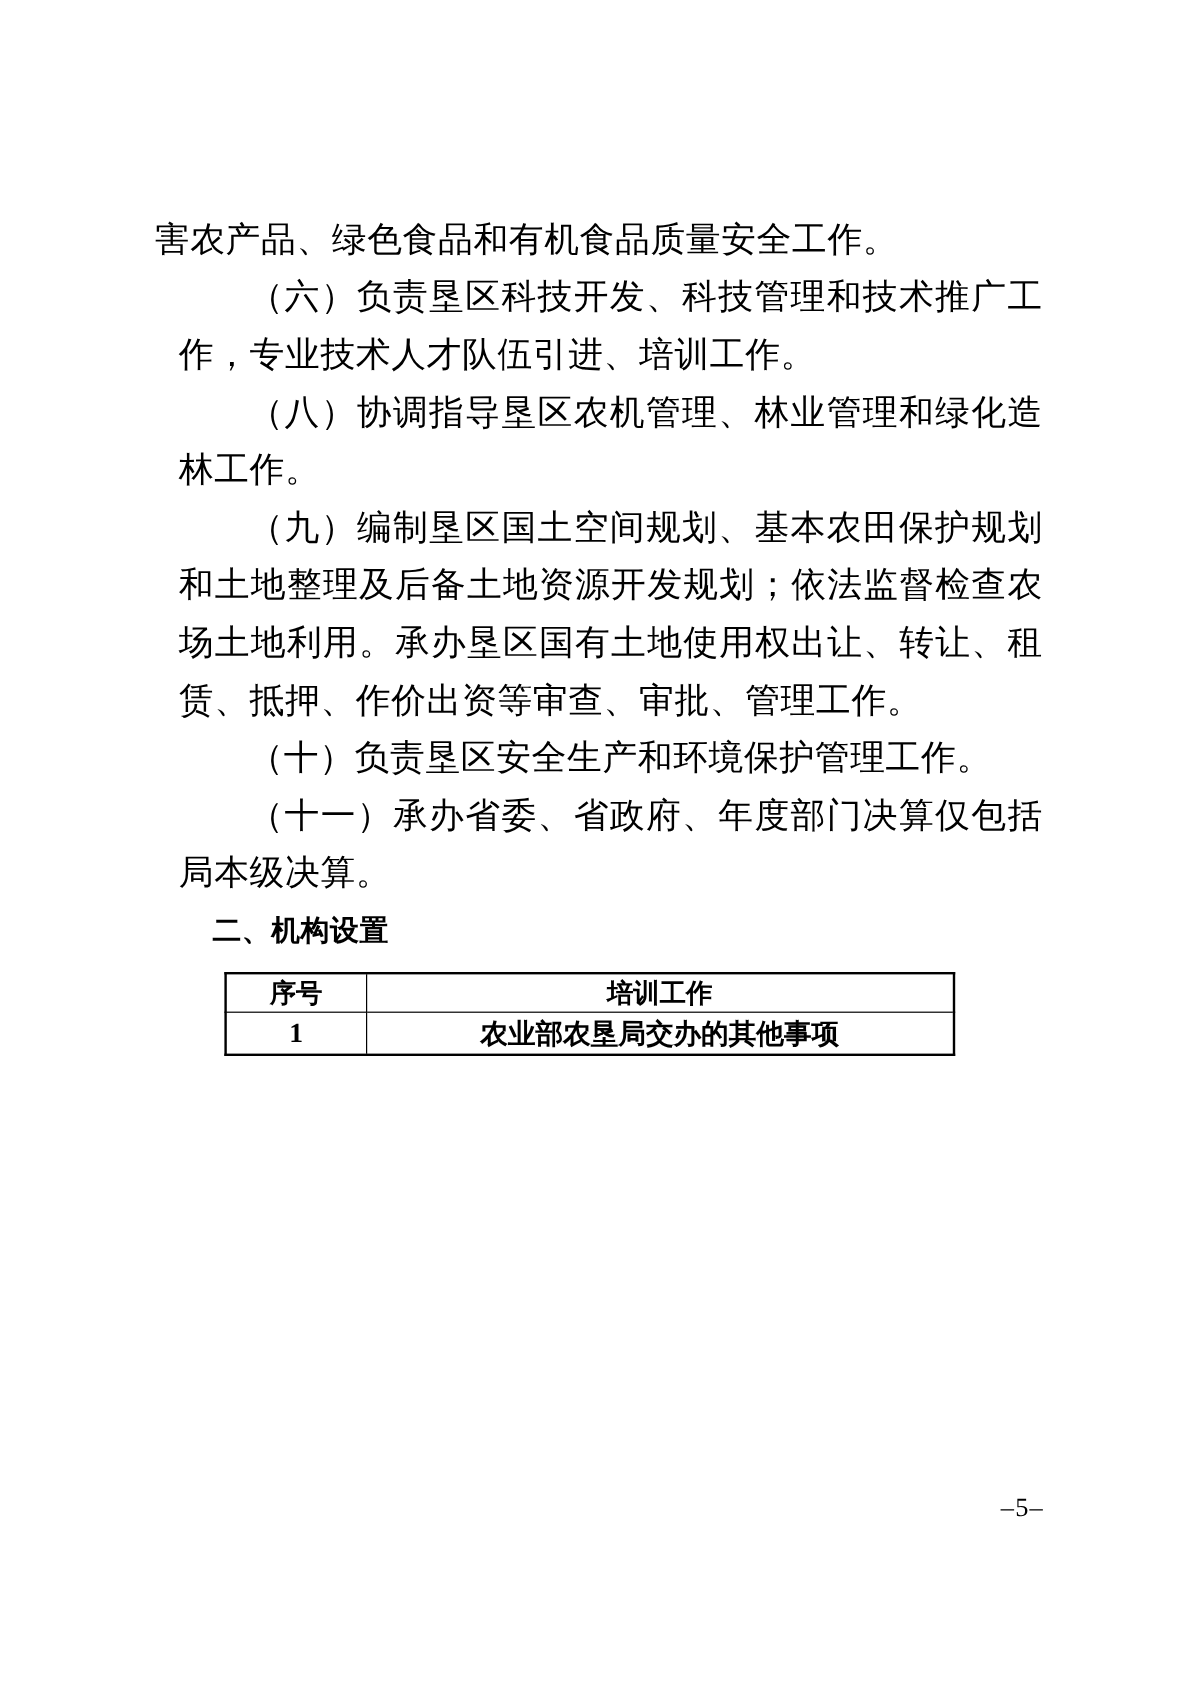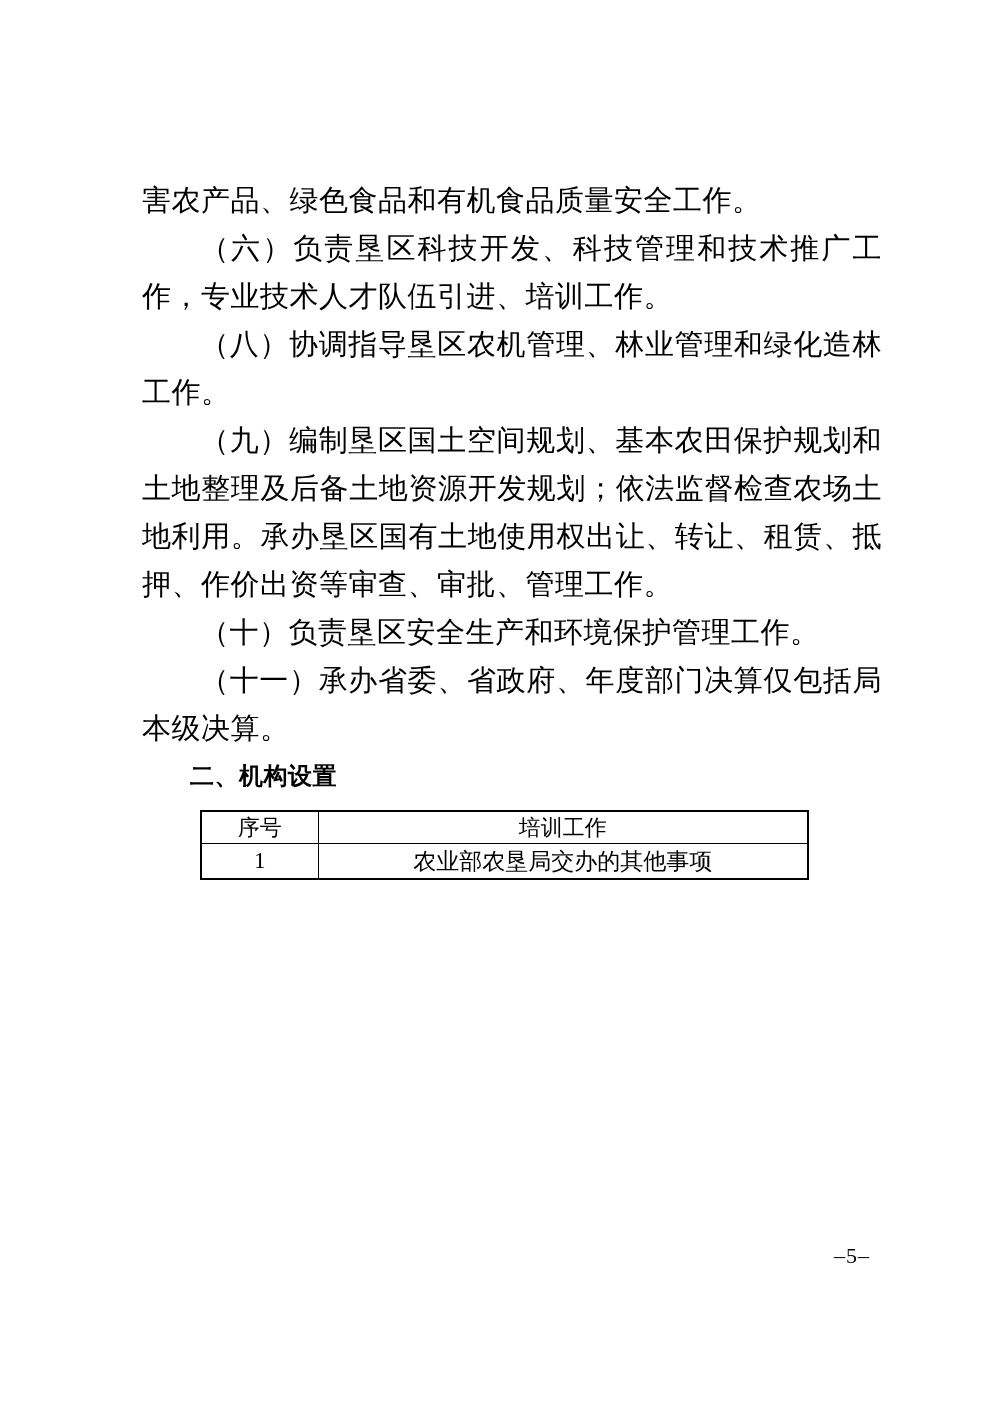--- a/index.html
+++ b/index.html
@@ -11,33 +11,34 @@
     position: relative;
     width: 1000px;
     height: 1414px;
     background: #ffffff;
     color: #000000;
     font-family: "Liberation Serif", serif;
     overflow: hidden;
   }
   .content {
     position: absolute;
-    left: 142px;
+    left: 129px;
     top: 176px;
     width: 740px;
   }
   p.body-par {
     margin: 0;
     font-size: 29px;
     line-height: 48px;
     text-align: justify;
     letter-spacing: 0.5px;
   }
   p.indent {
     text-indent: 2em;
+    margin-left: 20px;
   }
   .section-heading {
     margin: 0;
     font-size: 24px;
     line-height: 48px;
     font-weight: bold;
     font-family: "Liberation Sans", sans-serif;
     text-indent: 2em;
     letter-spacing: 0.5px;
   }
@@ -46,21 +47,21 @@
     table-layout: fixed;
     width: 609px;
     margin: 10px 0 0 58px;
     border: 2px solid #000000;
   }
   table.unit-table th,
   table.unit-table td {
     border: 1px solid #000000;
     text-align: center;
     vertical-align: middle;
-    font-weight: normal;
+    font-weight: bold;
     padding: 0;
     font-family: "Liberation Serif", serif;
   }
   table.unit-table th {
     font-size: 22px;
     height: 31px;
   }
   table.unit-table td {
     font-size: 23px;
     height: 34px;

